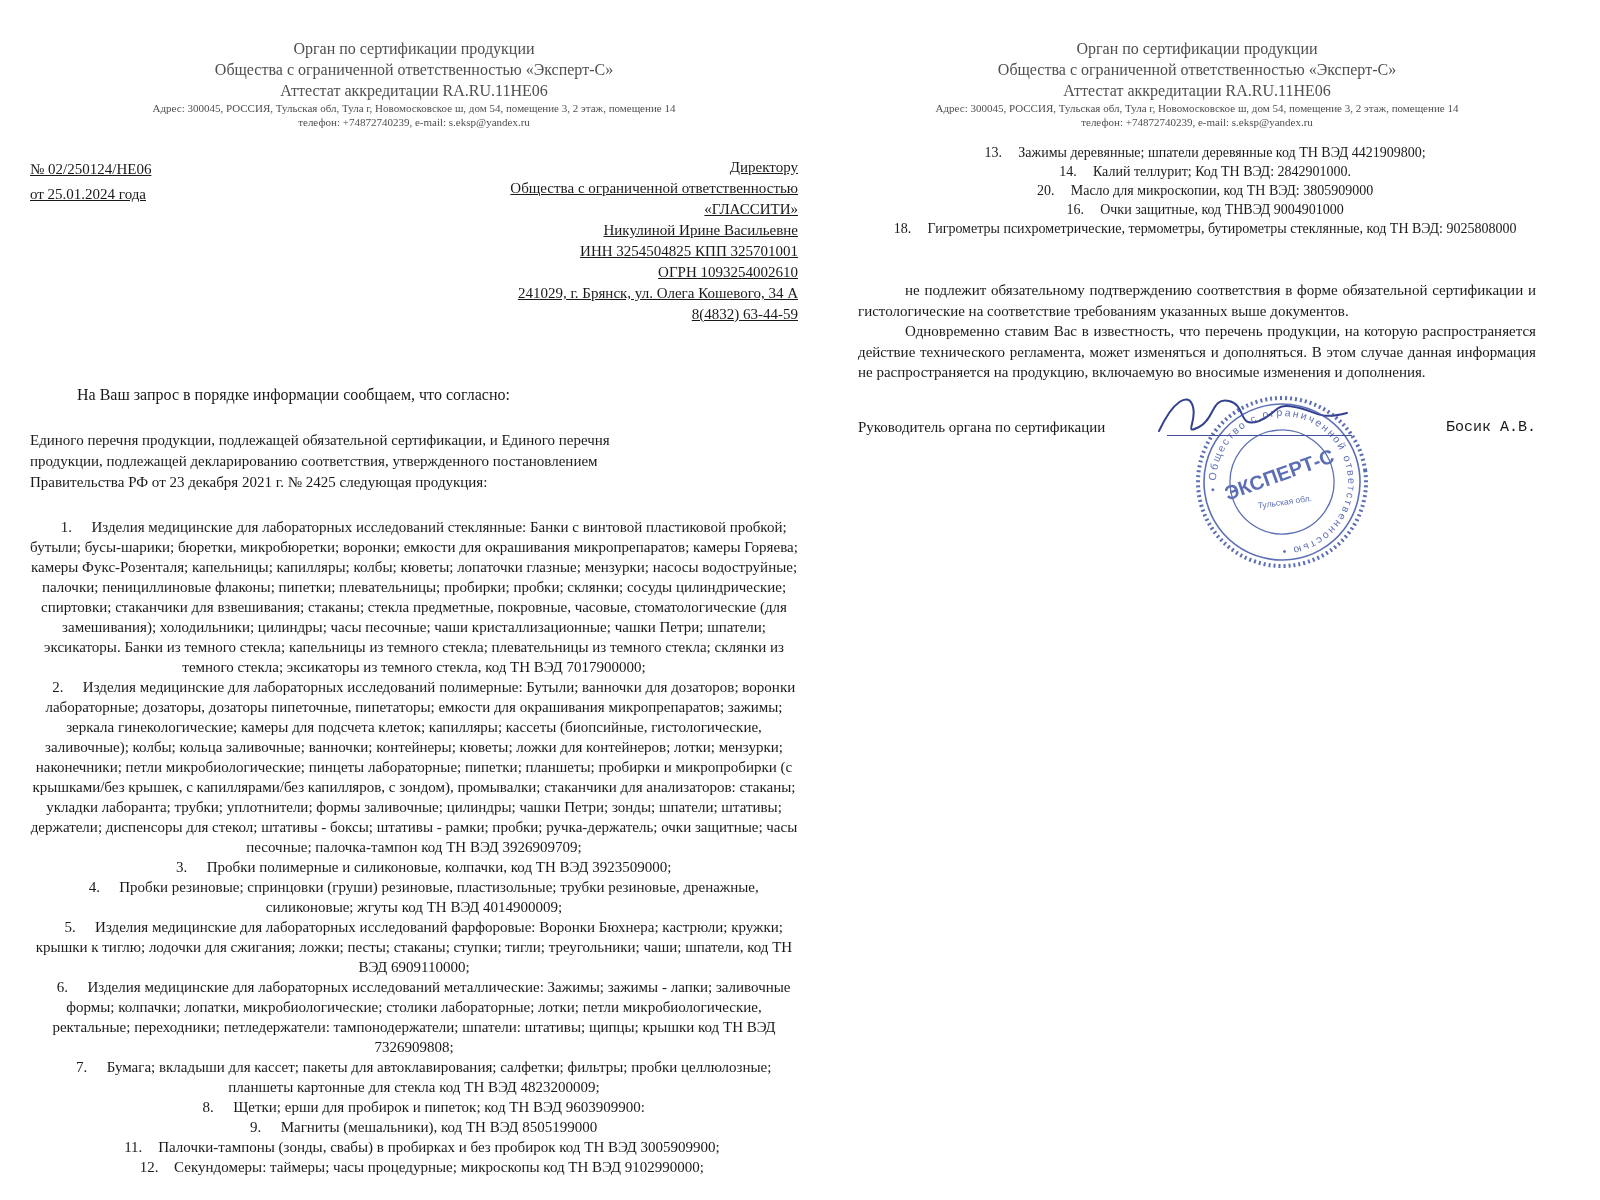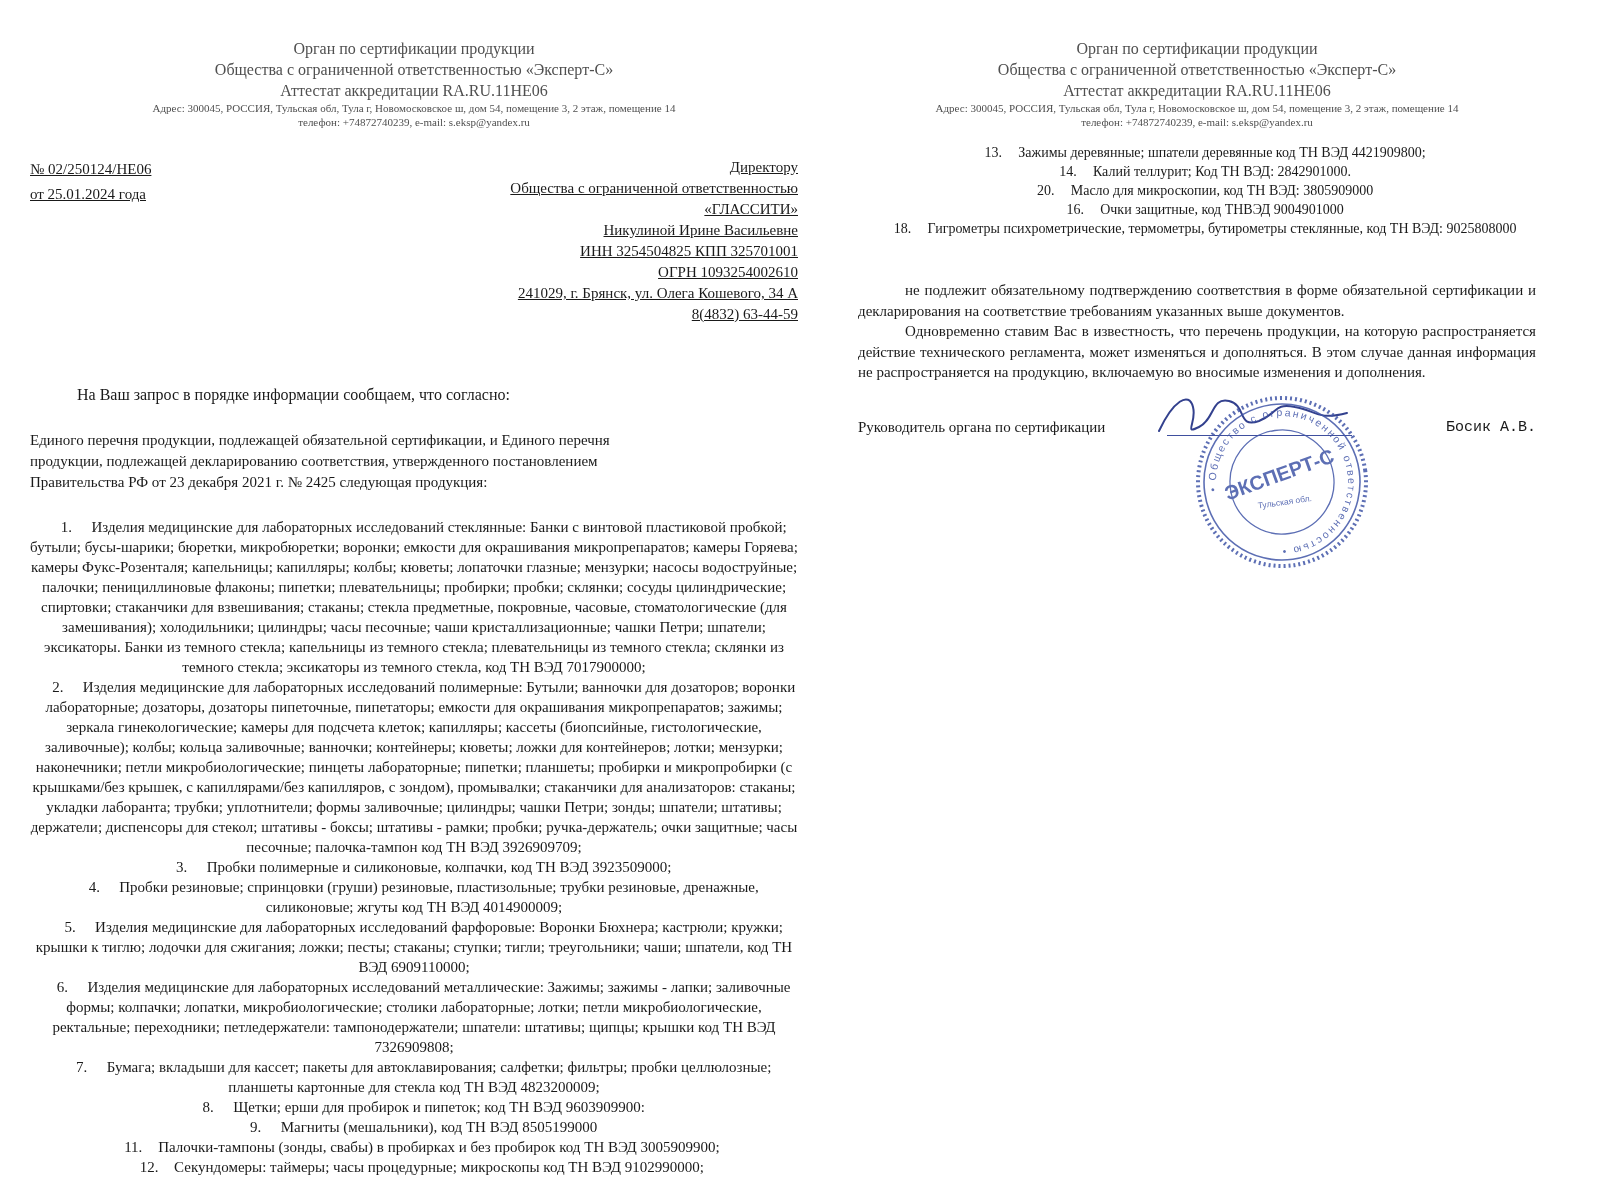--- a/index.html
+++ b/index.html
@@ -106,21 +106,21 @@
     </header>
 
     <div class="items p2-items">
       <p class="item"><span class="inum">13.</span><span>Зажимы деревянные; шпатели деревянные код ТН ВЭД 4421909800;</span></p>
       <p class="item"><span class="inum">14.</span><span>Калий теллурит; Код ТН ВЭД: 2842901000.</span></p>
       <p class="item"><span class="inum">20.</span><span>Масло для микроскопии, код ТН ВЭД: 3805909000</span></p>
       <p class="item"><span class="inum">16.</span><span>Очки защитные, код ТНВЭД 9004901000</span></p>
       <p class="item"><span class="inum">18.</span><span>Гигрометры психрометрические, термометры, бутирометры стеклянные, код ТН ВЭД: 9025808000</span></p>
     </div>
 
-    <p class="p2-para first">не подлежит обязательному подтверждению соответствия в форме обязательной сертификации и декларирования на соответствие требованиям указанных выше документов.</p>
+    <p class="p2-para first">не подлежит обязательному подтверждению соответствия в форме обязательной сертификации и гистологические на соответствие требованиям указанных выше документов.</p>
     <p class="p2-para">Одновременно ставим Вас в известность, что перечень продукции, на которую распространяется действие технического регламента, может изменяться и дополняться. В этом случае данная информация не распространяется на продукцию, включаемую во вносимые изменения и дополнения.</p>
 
     <div class="sign-row">
       <span class="sign-title">Руководитель органа по сертификации</span>
       <span class="sign-line-cell">
         <svg class="sig-svg" width="210" height="62" viewBox="0 0 210 62">
           <path d="M10 46 C 24 16, 40 6, 44 22 C 48 38, 34 50, 50 42 C 66 34, 62 12, 80 16 C 98 20, 88 44, 110 36 C 130 28, 124 18, 146 22 C 166 25, 168 36, 198 28" fill="none" stroke="#33418e" stroke-width="2" stroke-linecap="round"></path>
         </svg>
       </span>
       <span class="sign-name">Босик А.В.</span>

